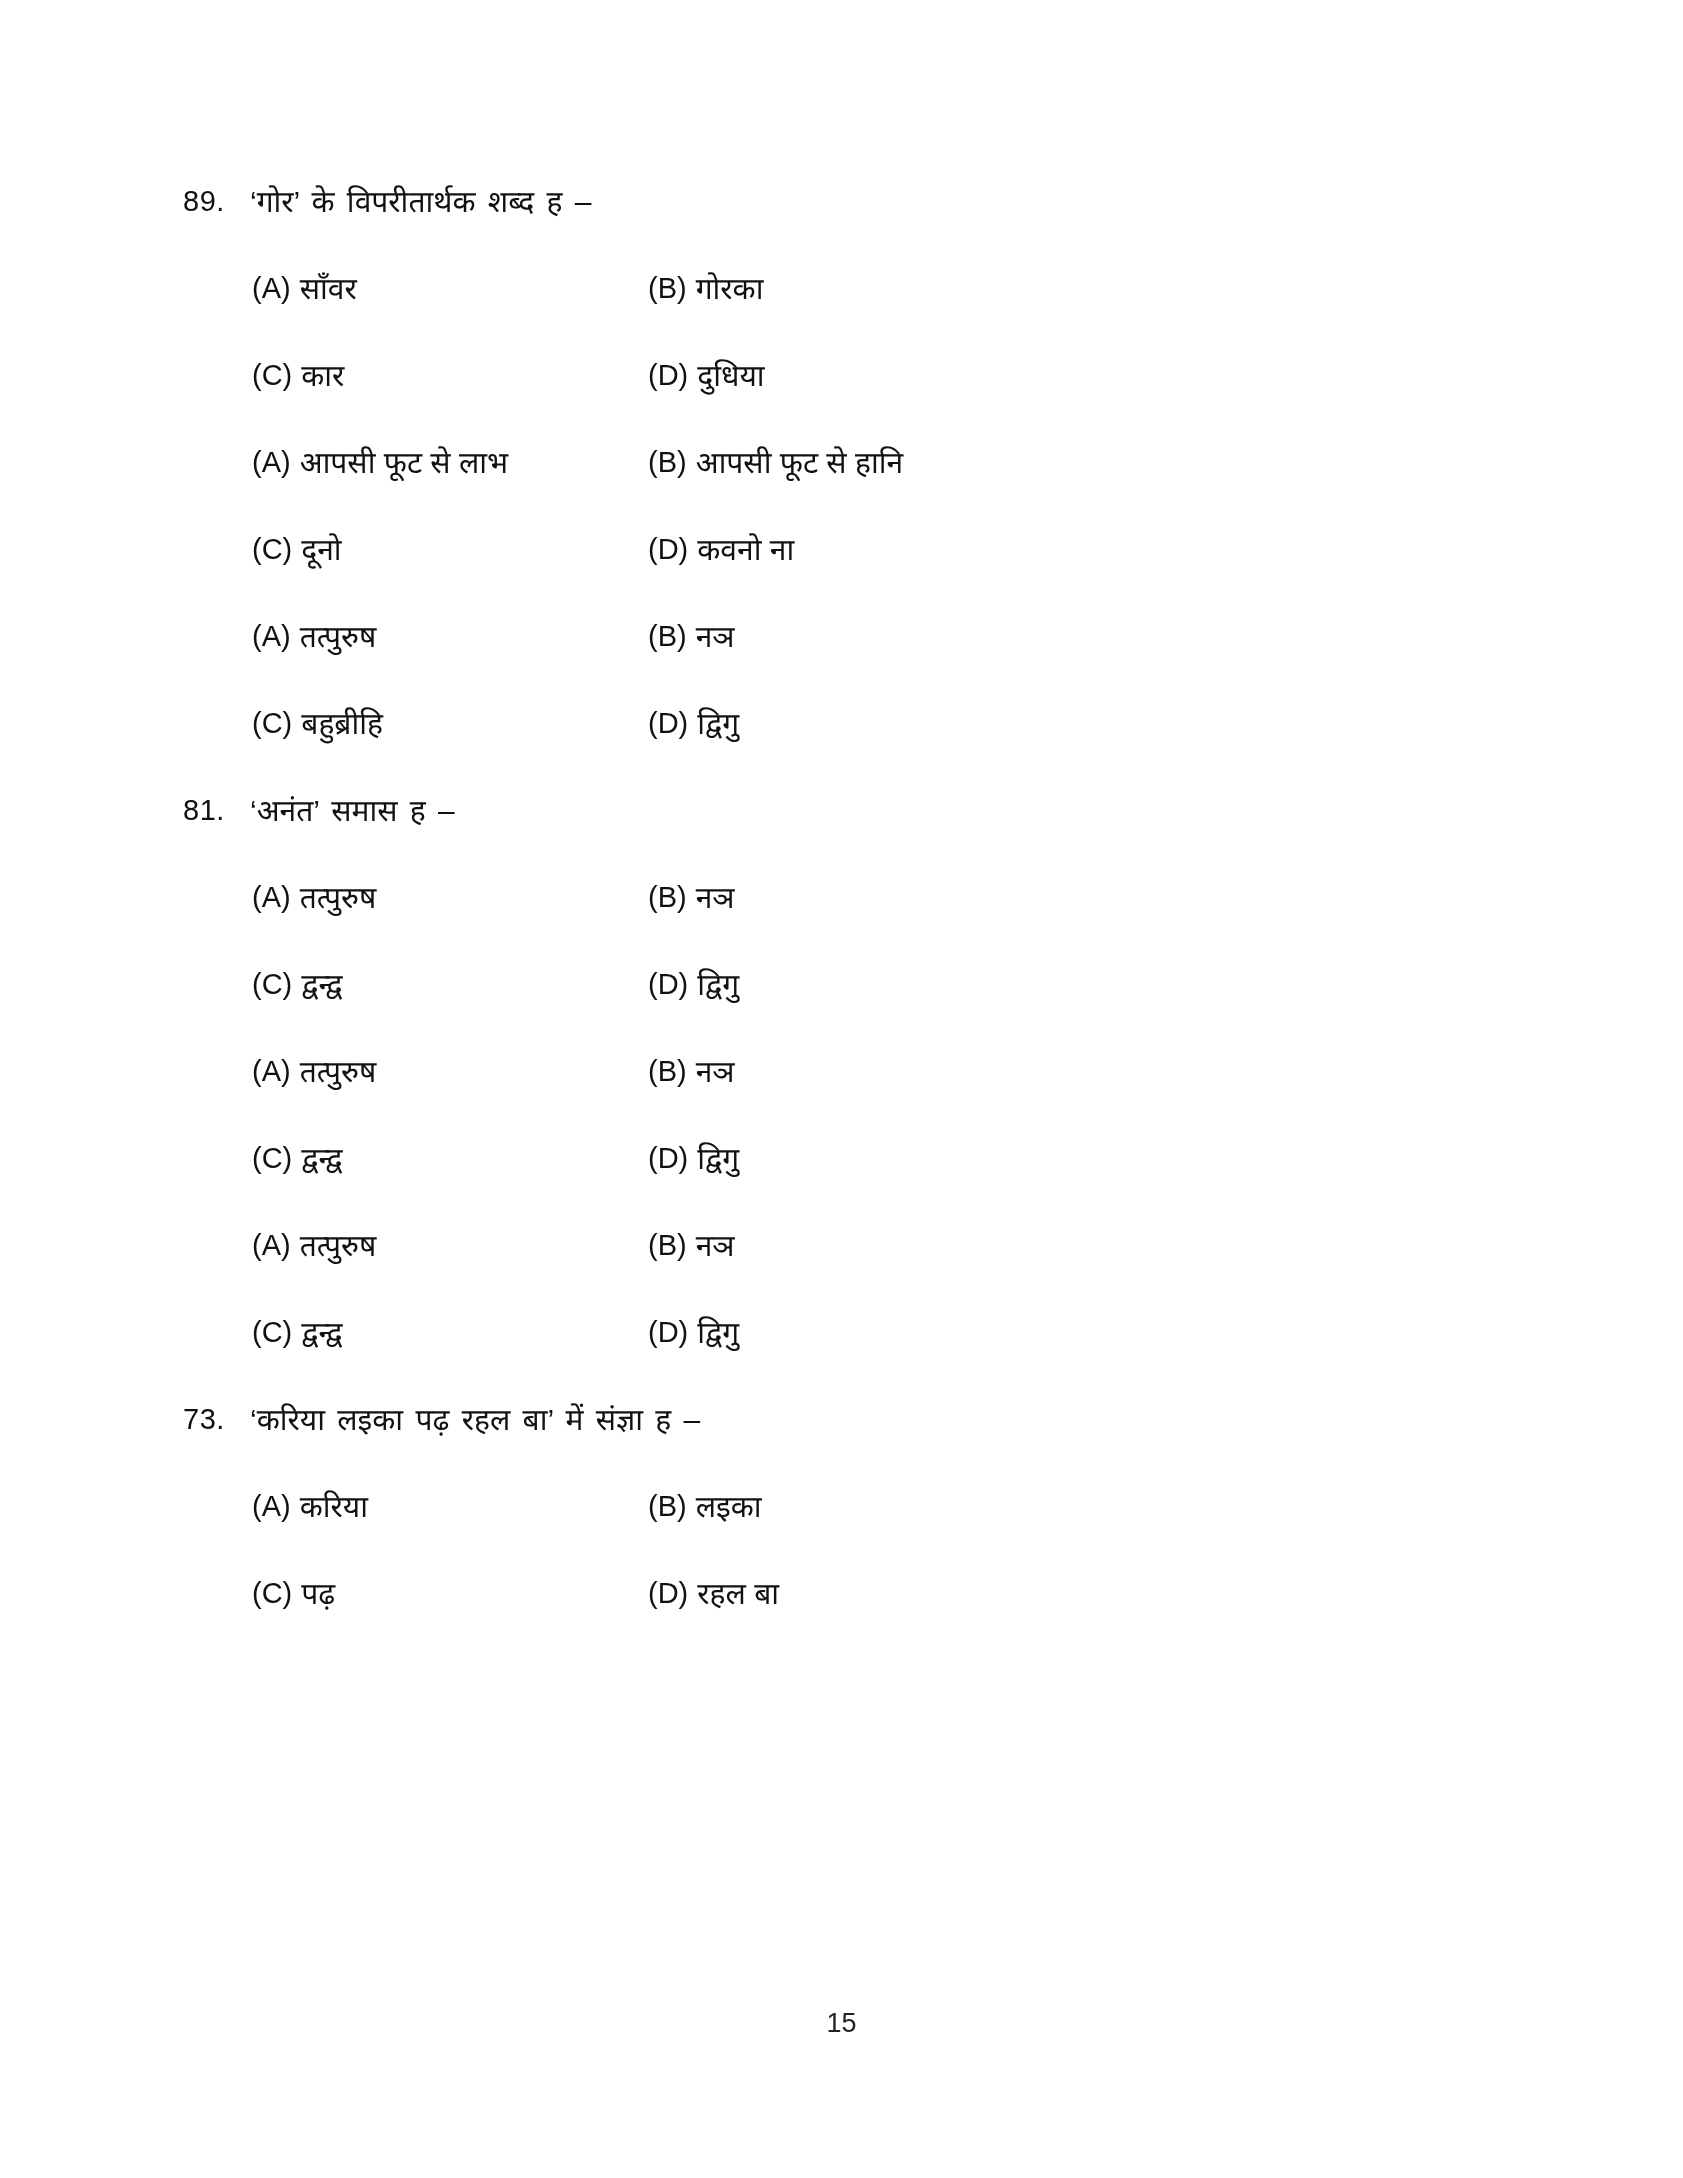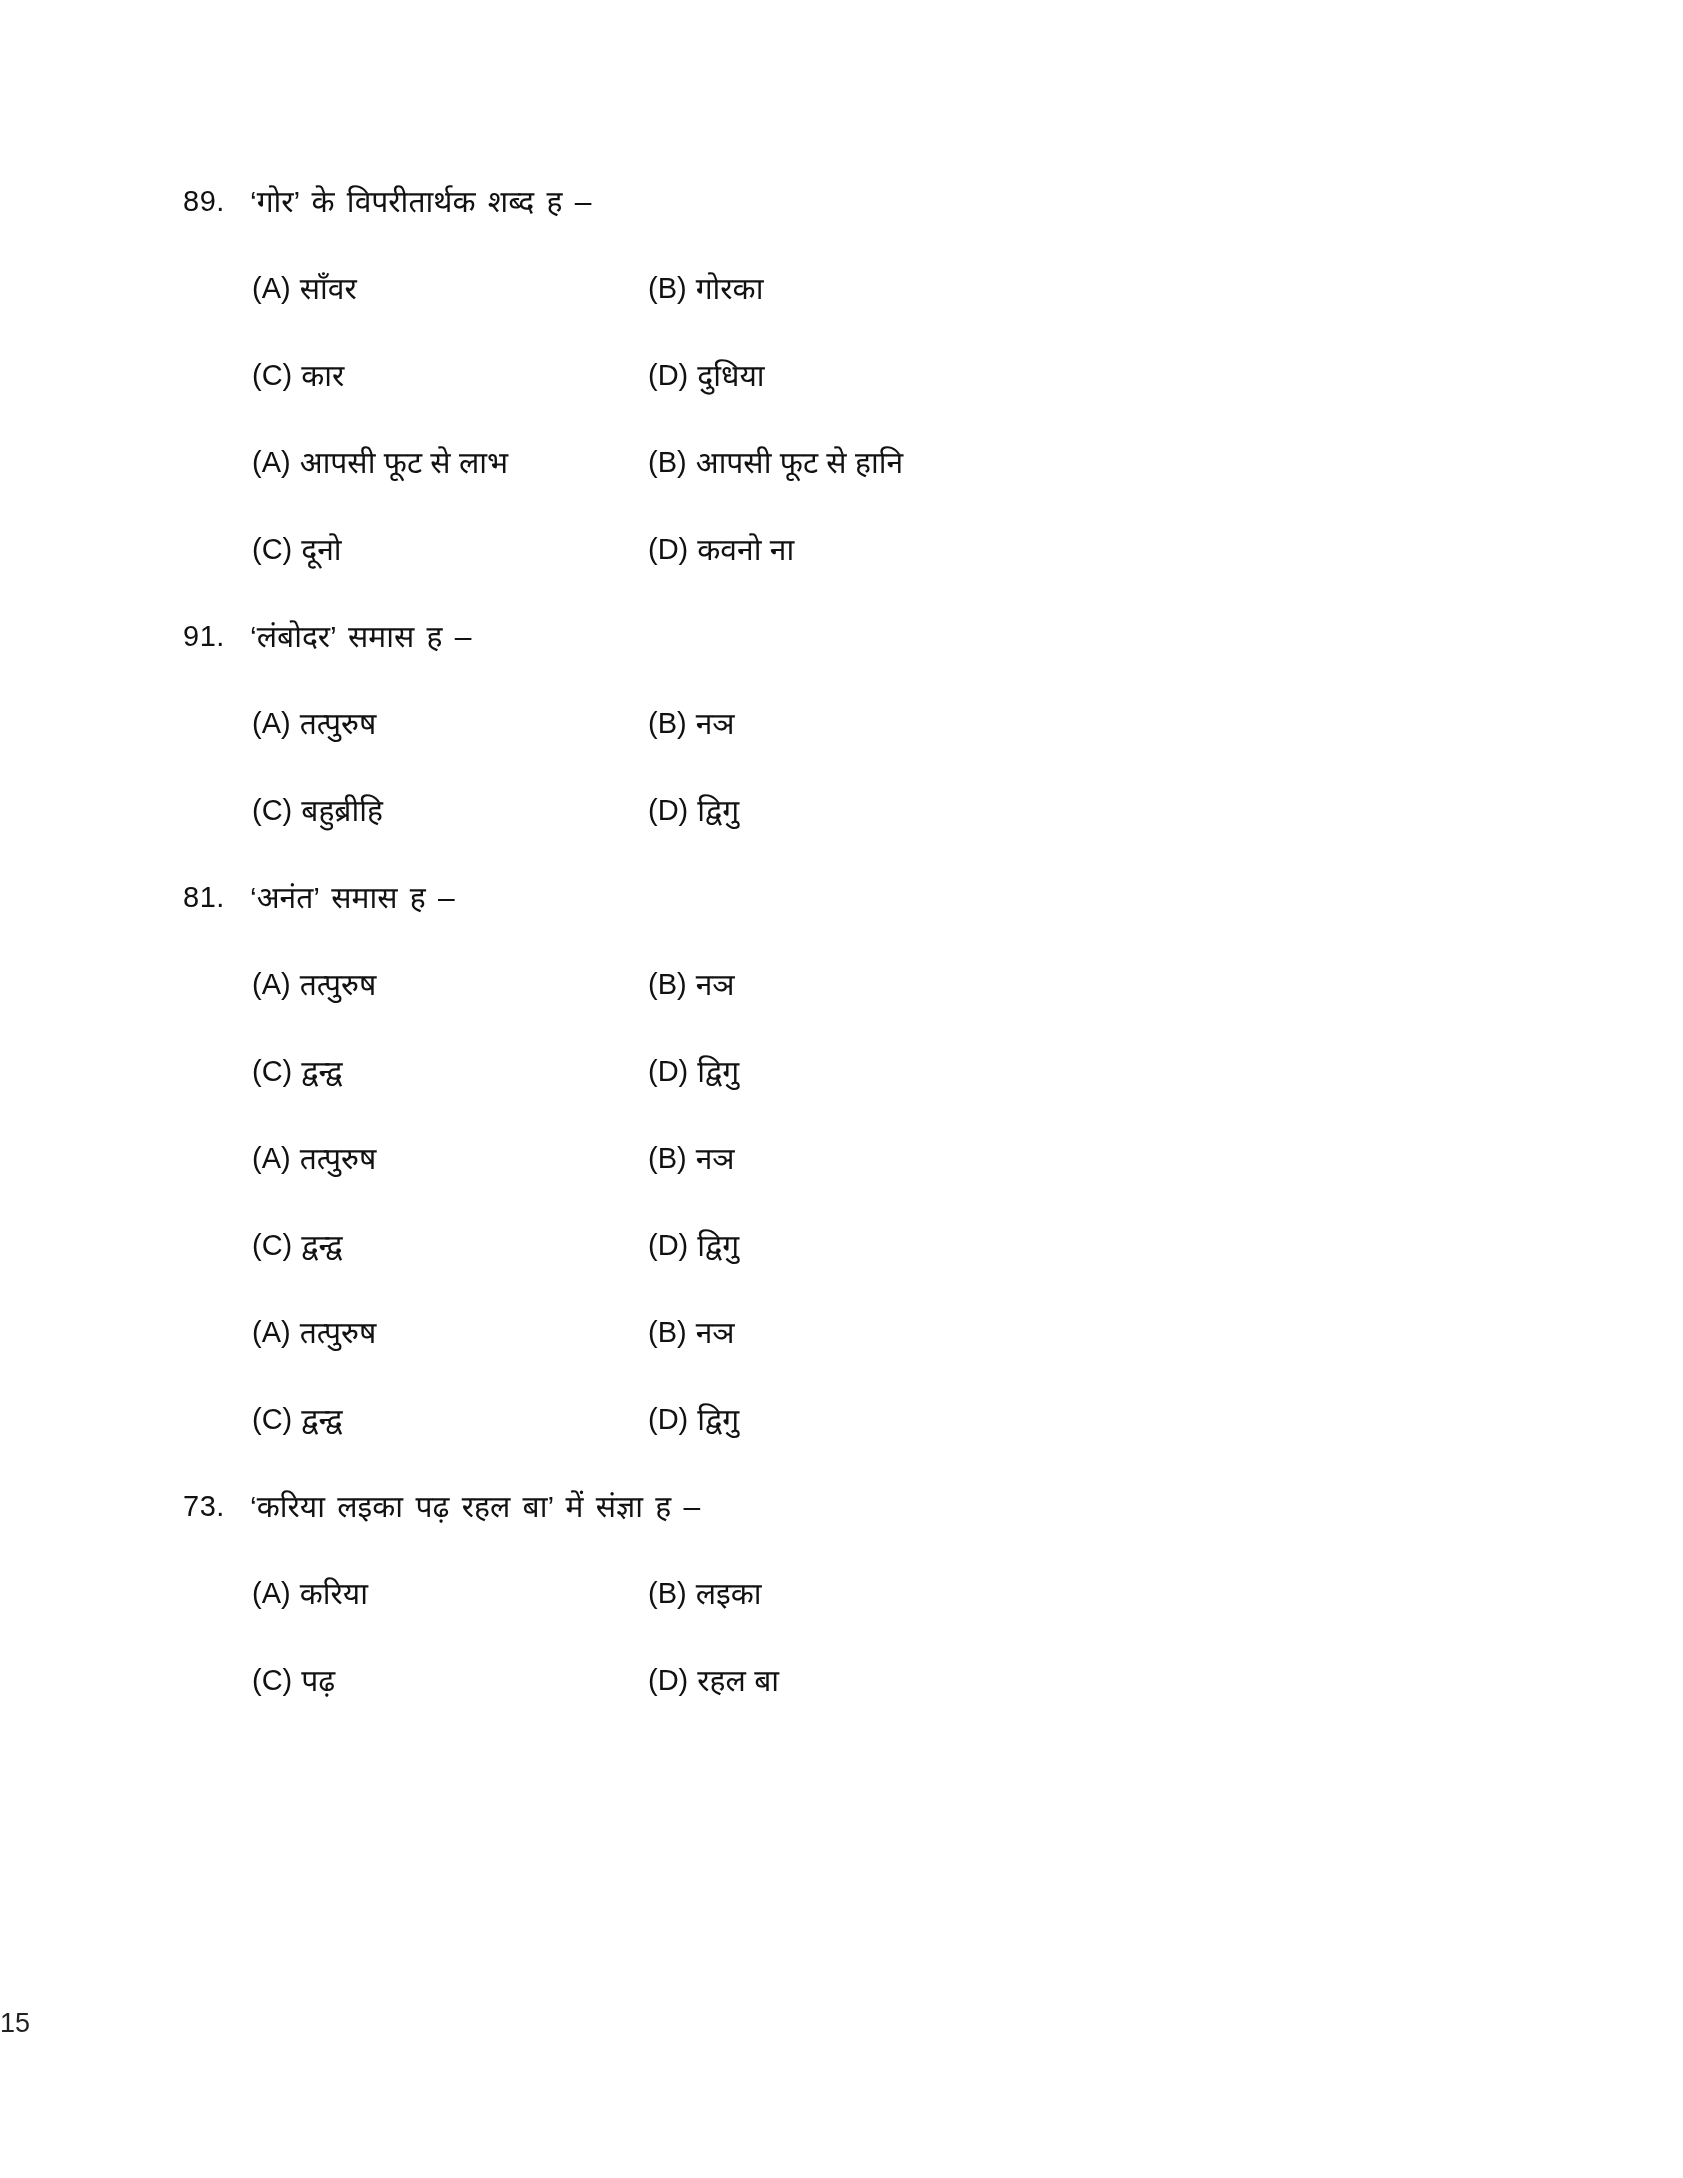--- a/index.html
+++ b/index.html
@@ -58,20 +58,21 @@
     width: 396px;
   }
   .opt-row .opt-col-b {
     width: 495px;
   }
   .page-footer {
     position: absolute;
     top: 2008px;
     left: 0;
     width: 1683px;
+    text-align: center;
     font-size: 27px;
     color: #222222;
   }
 </style>
 </head>
 <body>
 
 <div class="page">
 
   <div class="questions">
@@ -119,24 +120,20 @@
         <span class="opt-text">दूनो</span>
       </span>
       <span class="opt opt-col-b">
         <span class="opt-label">(D)</span>
         <span class="opt-text">कवनो ना</span>
       </span>
     </div>
   </div>
 
   <div class="question-block">
-    <div class="line stem-line">
-      <span class="q-num">91.</span>
-      <span class="q-stem">‘लंबोदर’ समास ह –</span>
-    </div>
     <div class="line opt-row">
       <span class="opt opt-col-a">
         <span class="opt-label">(A)</span>
         <span class="opt-text">तत्पुरुष</span>
       </span>
       <span class="opt opt-col-b">
         <span class="opt-label">(B)</span>
         <span class="opt-text">नञ</span>
       </span>
     </div>

